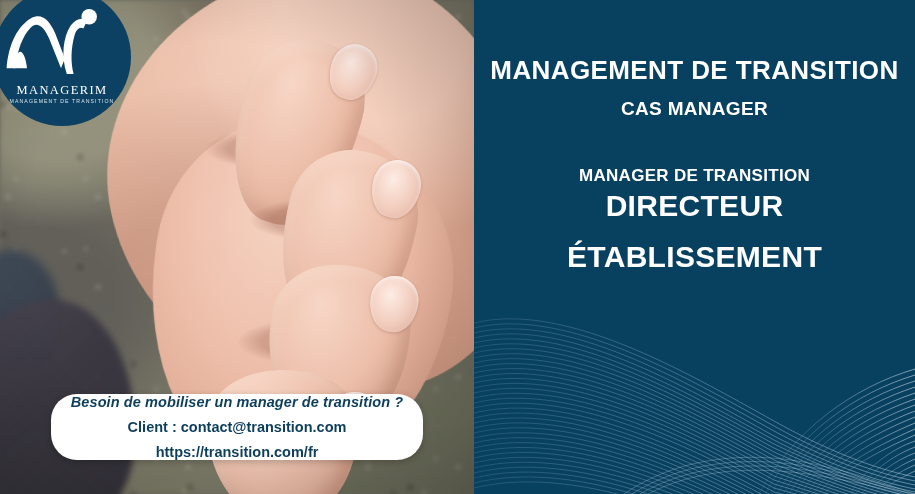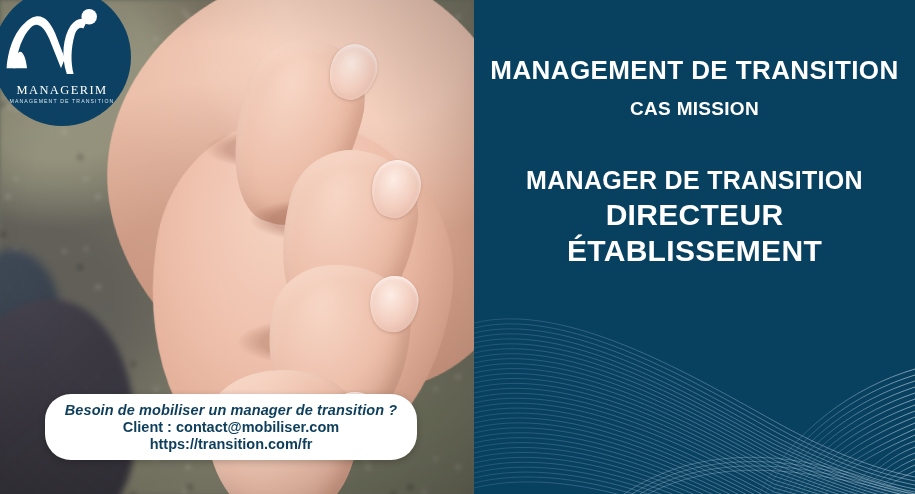--- a/index.html
+++ b/index.html
@@ -191,53 +191,53 @@
     line-height:1.1;
   }
   .t-sub{
     margin-top:13px;
     font-size:19px;
     font-weight:bold;
     letter-spacing:.3px;
   }
   .t-role{
     margin-top:46px;
-    font-size:25px;
+    font-size:17px;
     font-weight:bold;
     letter-spacing:.3px;
     line-height:1.12;
   }
   .t-role2{
     margin-top:3px;
     font-size:30px;
     font-weight:bold;
     letter-spacing:.3px;
     line-height:1.2;
   }
   .t-role3{
-    margin-top:0;
+    margin-top:15px;
     font-size:30px;
     font-weight:bold;
     letter-spacing:.3px;
     line-height:1.2;
   }
 
   
   .contact-card{
     position:absolute;
-    left:45px; top:394px;
+    left:51px; top:394px;
     width:372px; height:66px;
     background:#ffffff;
     border-radius:26px;
     box-shadow:0 2px 7px rgba(0,0,0,.22);
     display:flex;
     flex-direction:column;
     align-items:center;
     justify-content:center;
-    gap:1px;
+    gap:9px;
   }
   .cc-q{
     color:#0d3e5c;
     font-size:14.5px;
     font-weight:bold;
     font-style:italic;
     letter-spacing:.1px;
     white-space:nowrap;
   }
   .cc-mail, .cc-url{
@@ -284,21 +284,21 @@
       <circle cx="99" cy="9" r="8" fill="#ffffff"></circle>
     </svg>
     <div class="logo-name">MANAGERIM</div>
     <div class="logo-tag">MANAGEMENT DE TRANSITION</div>
   </div>
 
   <div class="navy-panel">
 
     <div class="panel-text">
       <div class="t-main">MANAGEMENT DE TRANSITION</div>
-      <div class="t-sub">CAS MISSION</div>
+      <div class="t-sub">CAS MANAGER</div>
       <div class="t-role">MANAGER DE TRANSITION</div>
       <div class="t-role2">DIRECTEUR</div>
       <div class="t-role3">ÉTABLISSEMENT</div>
     </div>
 
     <svg class="waves" viewBox="0 0 441 185" preserveAspectRatio="none">
       <defs>
         <linearGradient id="wg" x1="0" y1="0" x2="1" y2="0">
           <stop offset="0" stop-color="#9fc4da" stop-opacity=".30"></stop>
           <stop offset=".45" stop-color="#bcd8e8" stop-opacity=".55"></stop>
@@ -372,17 +372,17 @@
         <path d="M150 185 C200 150 270 140 340 155 C390 166 420 178 441 185"></path>
         <path d="M158 185 C206 154 272 145 342 159 C392 169 422 180 441 187"></path>
         <path d="M166 185 C212 158 274 150 344 163 C394 172 424 182 441 189"></path>
         <path d="M174 185 C218 162 276 155 346 167 C396 175 426 184 441 191"></path>
       </g>
     </svg>
   </div>
 
   <div class="contact-card">
     <div class="cc-q">Besoin de mobiliser un manager de transition ?</div>
-    <div class="cc-mail">Client : contact@mobiliser.com</div>
+    <div class="cc-mail">Client : contact@transition.com</div>
     <div class="cc-url">https://transition.com/fr</div>
   </div>
 
 </div>
 
 </body></html>

